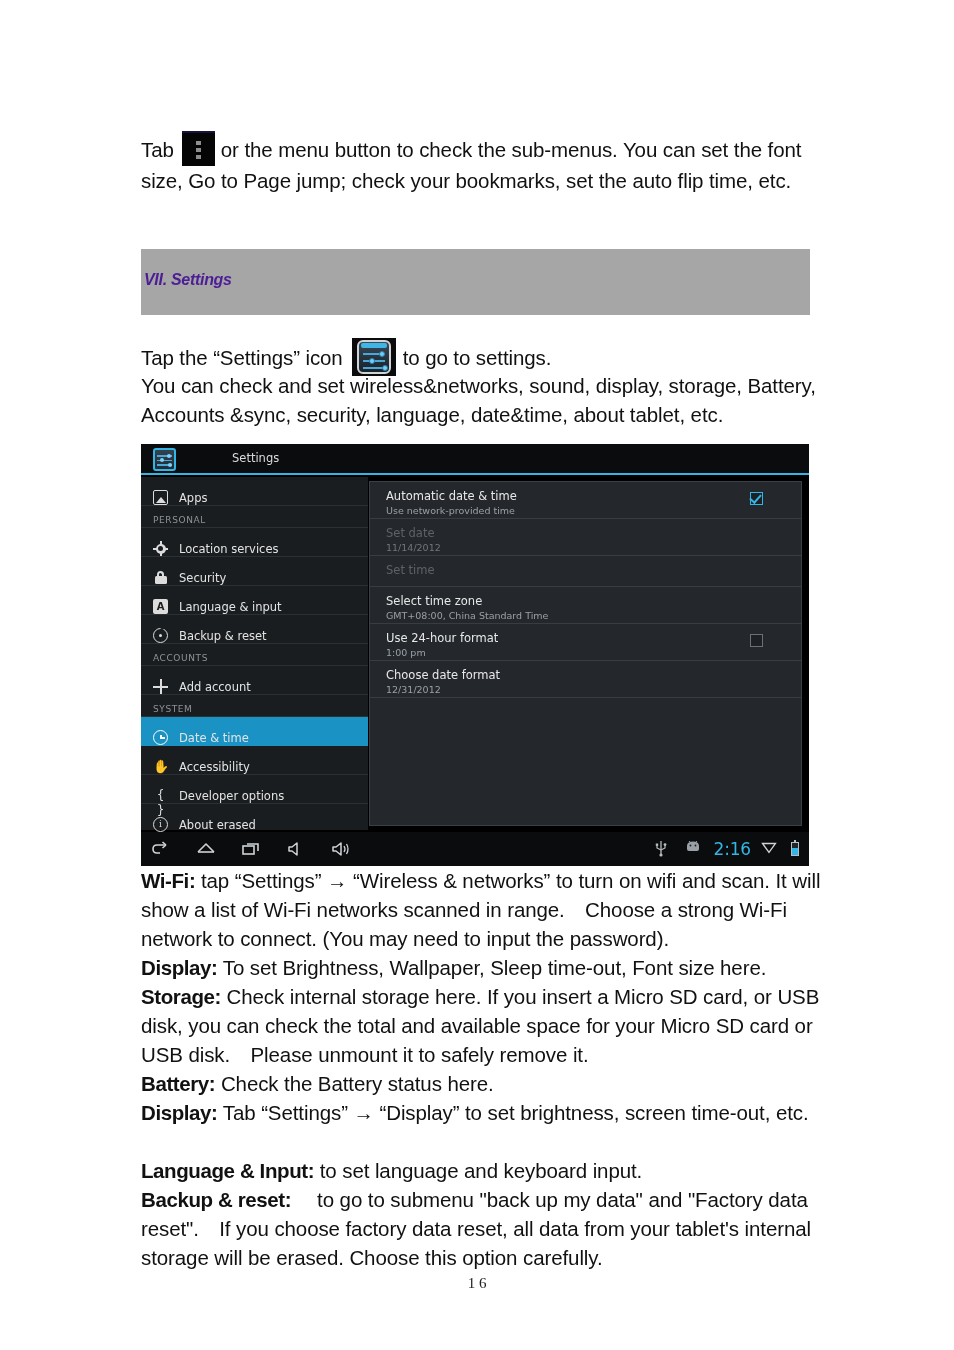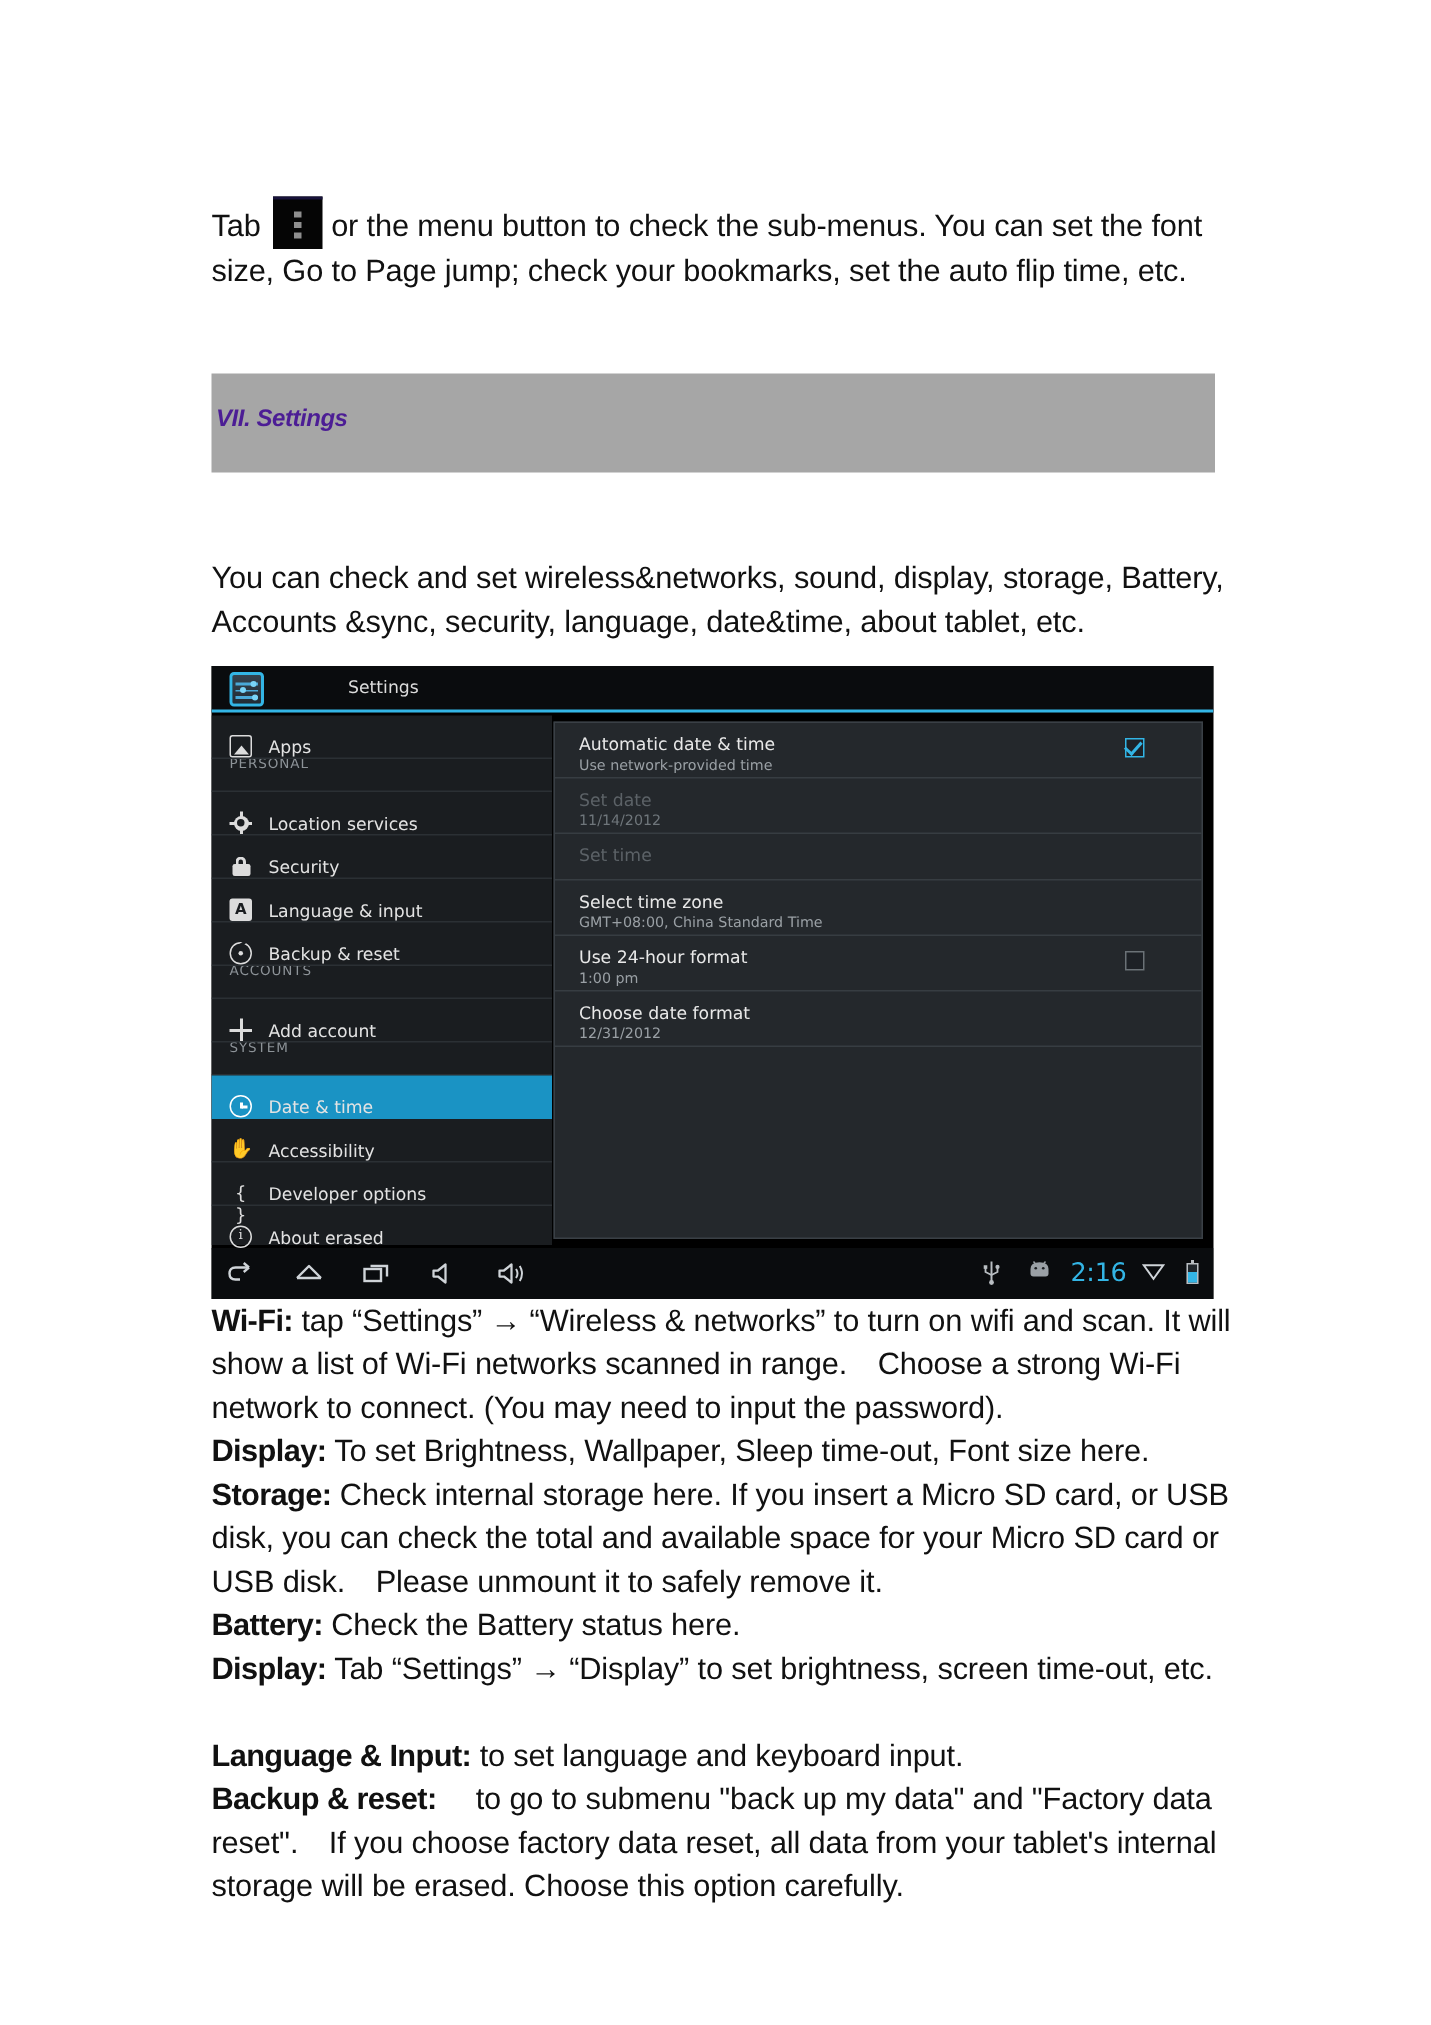--- a/index.html
+++ b/index.html
@@ -218,21 +218,21 @@
     font-size: 11.5px;
     color: #e3e3e3;
     margin-left: 11px;
     white-space: nowrap;
   }
   .side-head {
     height: 22px;
     display: flex;
     align-items: flex-end;
     padding-left: 12px;
-    padding-bottom: 12px;
+    padding-bottom: 2px;
     border-bottom: 1px solid #2b3034;
     box-sizing: border-box;
   }
   .side-head span {
     font-size: 9px;
     letter-spacing: 0.6px;
     color: #8d9398;
   }
   .s-ico {
     width: 15px; height: 15px;
@@ -516,20 +516,30 @@
 <div class="page">
 
   <div class="doc-text" id="intro-para">
     <span>Tab</span><span class="menu-icon-box"><i></i><i></i><i></i></span><span>or the menu button to check the sub-menus. You can set the font size, Go to Page jump; check your bookmarks, set the auto flip time, etc.</span>
   </div>
 
   <div id="heading-band">
     <div class="heading-text">VII. Settings</div>
   </div>
 
+  <div class="doc-text" id="settings-icon-para">
+    <span>Tap the “Settings” icon</span><span class="settings-icon-inline"><span class="settings-icon-inner">
+          <span class="sl-row r1"></span>
+          <span class="sl-row r2"></span>
+          <span class="sl-row r3"></span>
+          <span class="sl-knob k1"></span>
+          <span class="sl-knob k2"></span>
+          <span class="sl-knob k3"></span>
+        </span></span><span>to go to settings.</span>
+  </div>
 
   <div class="doc-text" id="intro-list-para">You can check and set wireless&amp;networks, sound, display, storage, Battery, Accounts &amp;sync, security, language, date&amp;time, about tablet, etc.</div>
 
   <div id="android-shot">
 
     <div class="shot-titlebar">
       <div class="app-icon">
         <span class="ai-row a1"></span>
           <span class="ai-row a2"></span>
           <span class="ai-row a3"></span>
@@ -742,14 +752,15 @@
   <div class="doc-text" id="block-language">
     <span class="bold-lead">Language &amp; Input:</span>
     <span>to set language and keyboard input.</span>
   </div>
 
   <div class="doc-text" id="block-backup">
     <span class="bold-lead">Backup &amp; reset:</span>
     <span> to go to submenu "back up my data" and "Factory data reset". If you choose factory data reset, all data from your tablet's internal storage will be erased. Choose this option carefully.</span>
   </div>
 
+  <div id="page-number">1 6</div>
 
 </div>
 
 </body></html>

